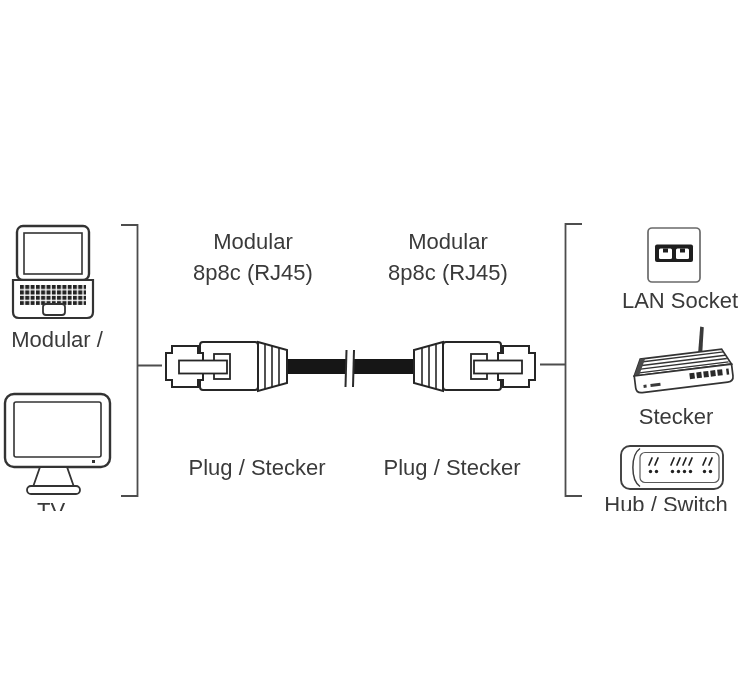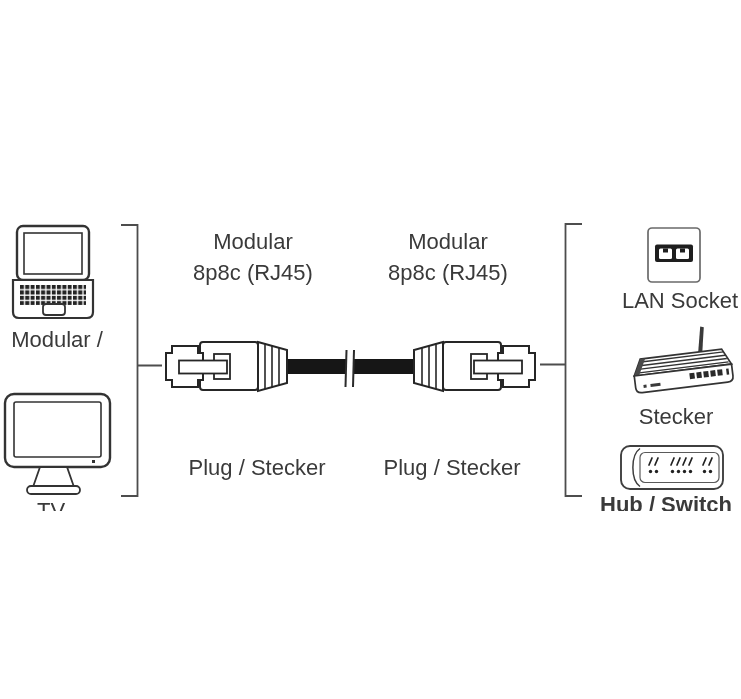--- a/index.html
+++ b/index.html
@@ -157,15 +157,15 @@
   <div class="lbl" style="left:57px;top:324px;">
     <div>Modular /</div>
   </div>
 
   <div class="lbl" style="left:51px;top:495px;">TV</div>
 
   <div class="lbl" style="left:680px;top:285px;text-align:center;">LAN Socket</div>
 
   <div class="lbl" style="left:676px;top:401px;">Stecker</div>
 
-  <div class="lbl" style="left:666px;top:489px;font-weight:bold;">Hub / Switch</div>
+  <div class="lbl" style="left:666px;top:489px;">Hub / Switch</div>
 
 </div>
 
 </body></html>

